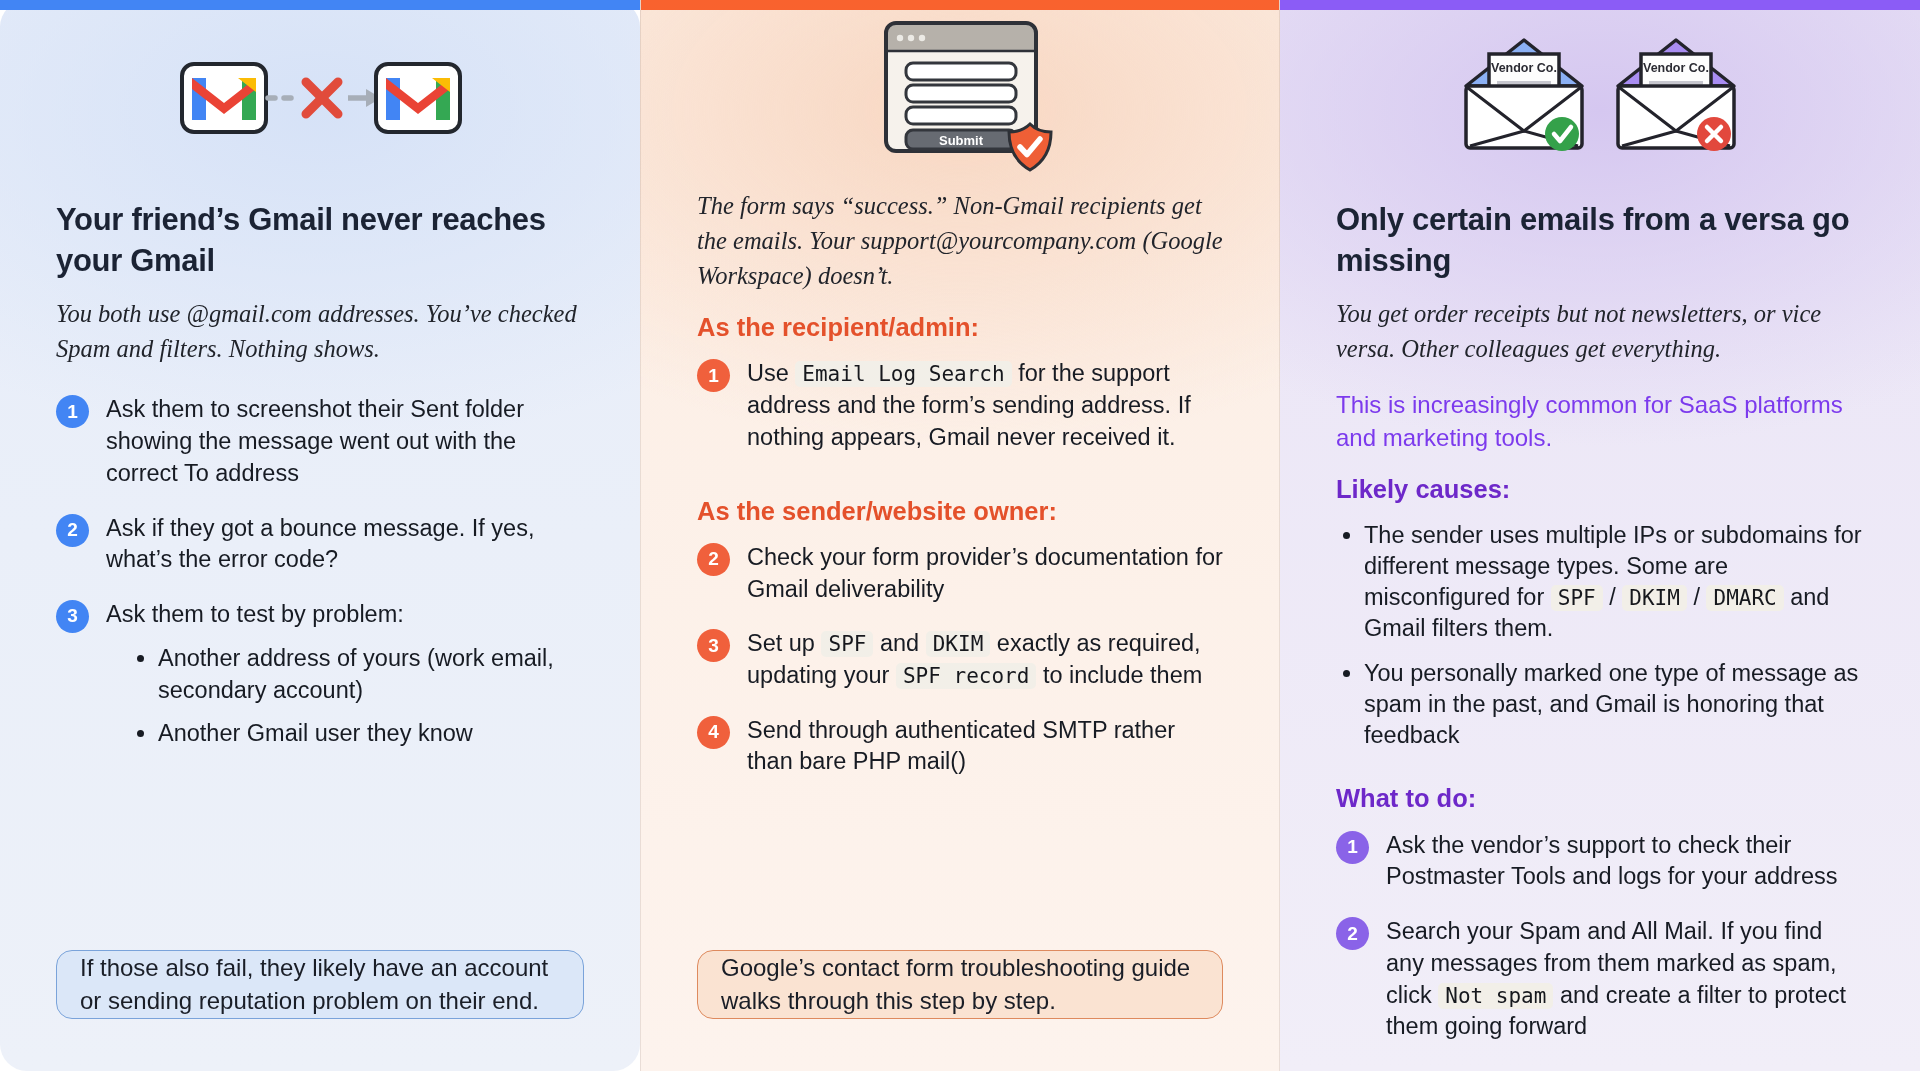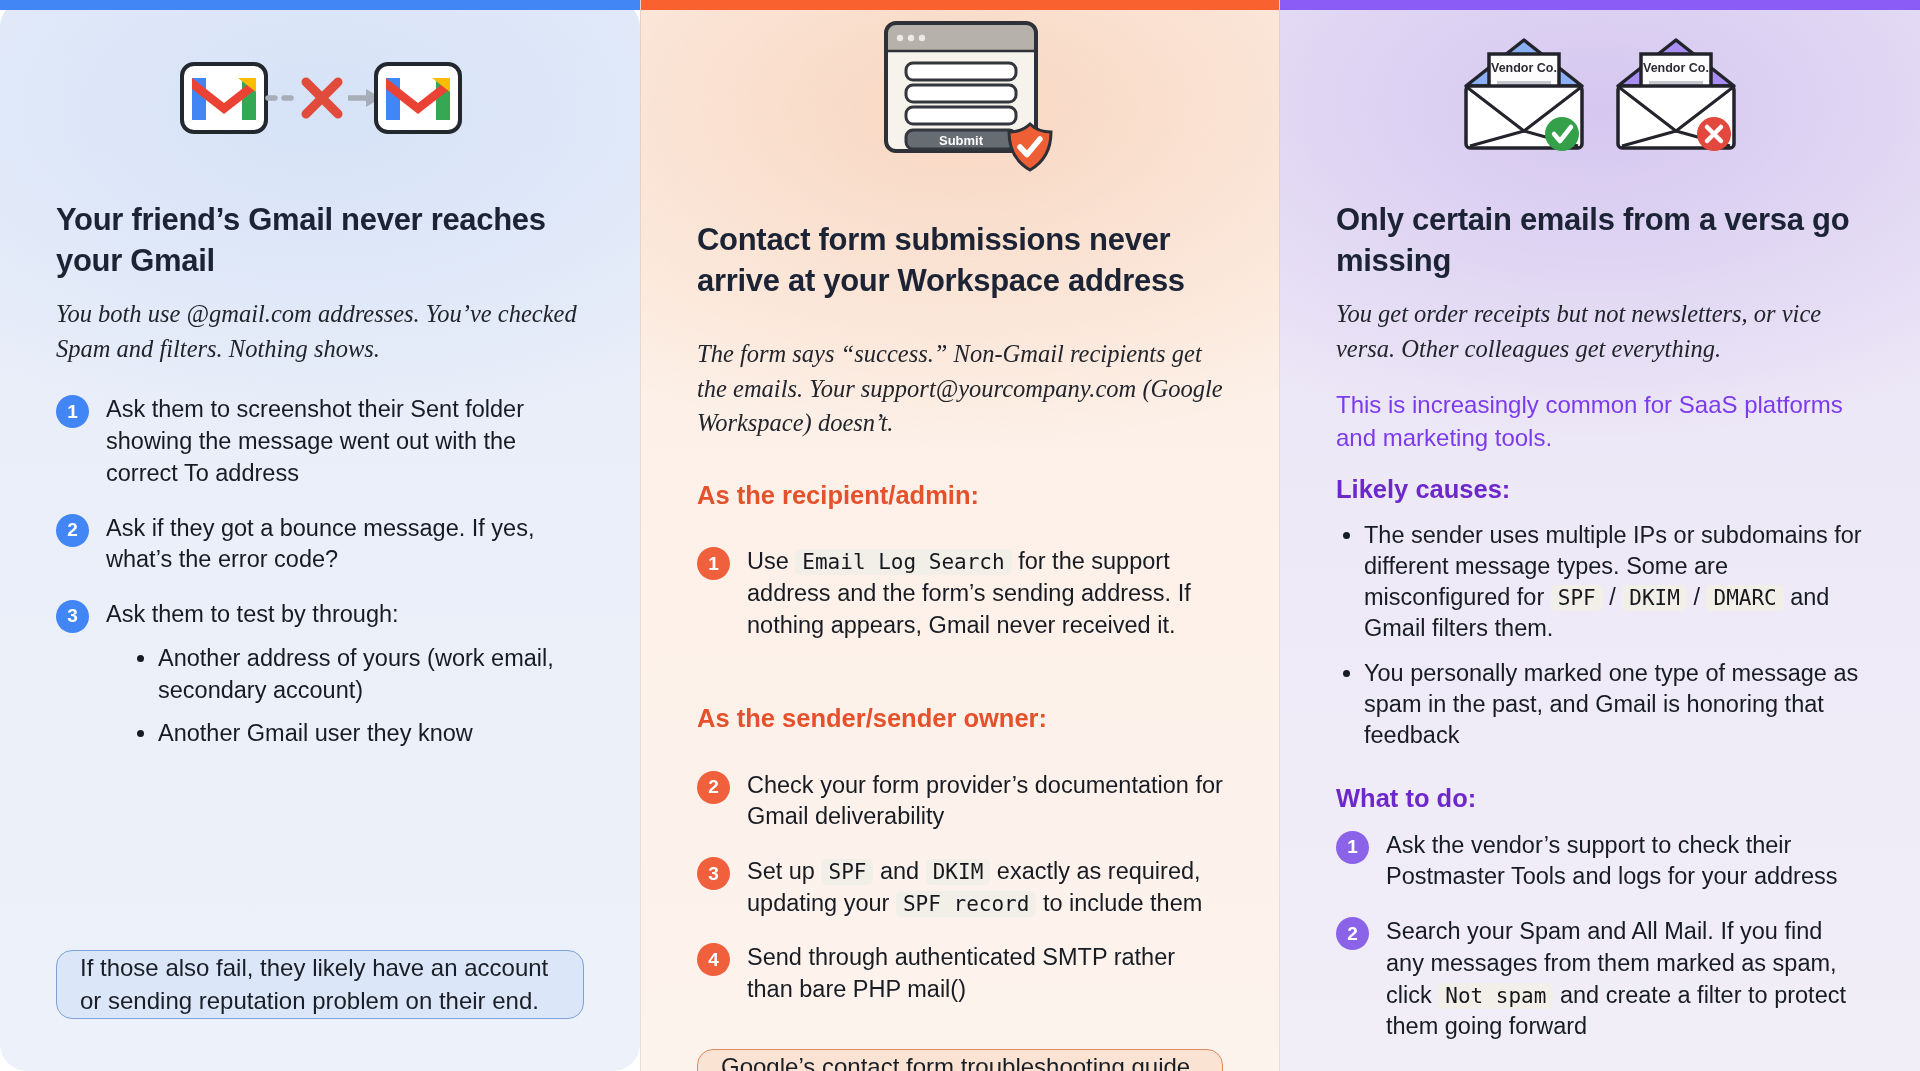--- a/index.html
+++ b/index.html
@@ -17,21 +17,20 @@
       radial-gradient(820px 480px at 50% 110px, #d6e2f7 0%, rgba(214,226,247,0) 70%),
       linear-gradient(180deg,#e7edf9 0%,#edf1f9 100%);
     border-radius: 27px;
   }
   .col-mid{
     background:
       radial-gradient(820px 480px at 50% 110px, #f8d7c2 0%, rgba(248,215,194,0) 70%),
       linear-gradient(180deg,#fceee4 0%,#fdf3ed 100%);
     border-left:1px solid rgba(110,95,85,.14);
     border-right:1px solid rgba(110,95,85,.14);
-    gap:20px;
   }
   .col-right{
     background:
       radial-gradient(820px 480px at 50% 110px, #d5c7f0 0%, rgba(213,199,240,0) 70%),
       linear-gradient(180deg,#eae4f6 0%,#f1eef8 100%);
   }
   .icon-area{height:152px;margin-top:22px;display:flex;align-items:center;justify-content:center;flex:0 0 auto;}
   .col-title{
     margin:26px 0 0;font-size:31px;line-height:1.32;font-weight:700;
     color:#1b2334;letter-spacing:-.3px;
@@ -108,21 +107,21 @@
     <div class="step">
       <span class="step-num" style="background-color: rgb(66, 133, 244);">1</span>
       <span class="step-text">Ask them to screenshot their Sent folder showing the message went out with the correct To address</span>
     </div>
     <div class="step">
       <span class="step-num" style="background-color: rgb(66, 133, 244);">2</span>
       <span class="step-text">Ask if they got a bounce message. If yes, what’s the error code?</span>
     </div>
     <div class="step" style="margin-bottom:10px;">
       <span class="step-num" style="background-color: rgb(66, 133, 244);">3</span>
-      <span class="step-text">Ask them to test by through:</span>
+      <span class="step-text">Ask them to test by problem:</span>
     </div>
     <ul class="sub-bullets">
       <li>Another address of yours (work email, secondary account)</li>
       <li>Another Gmail user they know</li>
     </ul>
   </div>
 
   <div class="callout" style="background-color: rgb(219, 231, 248); border-color: rgb(122, 163, 218);">If those also fail, they likely have an account or sending reputation problem on their end.</div>
 </section>
 
@@ -143,33 +142,32 @@
       <rect x="56" y="88" width="110" height="17" rx="7" fill="#ffffff" stroke="#33363c" stroke-width="3"></rect>
       <rect x="56" y="111" width="110" height="19" rx="7" fill="#676b72" stroke="#33363c" stroke-width="3"></rect>
       <text x="111" y="125.5" text-anchor="middle" font-size="13" font-weight="600" fill="#ffffff">Submit</text>
       <g transform="translate(158,104)">
         <path d="M22,1 C27,6 35,9 43,9 C43,26 36,39 22,47 C8,39 1,26 1,9 C9,9 17,6 22,1 Z" fill="#ef5f36" stroke="#2d3036" stroke-width="3"></path>
         <path d="M12,24 L19,31.5 L32,16" fill="none" stroke="#ffffff" stroke-width="5.5" stroke-linecap="round" stroke-linejoin="round"></path>
       </g>
     </svg>
   </div>
 
-  <h2 class="col-title">Contact form submissions never arrive at your Workspace address</h2>
   <p class="intro">The form says “success.” Non-Gmail recipients get the emails. Your support@yourcompany.com (Google Workspace) doesn’t.</p>
 
   <h3 class="section-heading" style="color: rgb(228, 81, 43);">As the recipient/admin:</h3>
 
   <div class="steps mid-steps">
     <div class="step">
       <span class="step-num" style="background-color: rgb(240, 96, 60);">1</span>
       <span class="step-text">Use <code class="inline-code">Email Log Search</code> for the support address and the form’s sending address. If nothing appears, Gmail never received it.</span>
     </div>
   </div>
 
-  <h3 class="section-heading" style="color: rgb(228, 81, 43);">As the sender/sender owner:</h3>
+  <h3 class="section-heading" style="color: rgb(228, 81, 43);">As the sender/website owner:</h3>
 
   <div class="steps mid-steps">
     <div class="step">
       <span class="step-num" style="background-color: rgb(240, 96, 60);">2</span>
       <span class="step-text">Check your form provider’s documentation for Gmail deliverability</span>
     </div>
     <div class="step">
       <span class="step-num" style="background-color: rgb(240, 96, 60);">3</span>
       <span class="step-text">Set up <code class="inline-code">SPF</code> and <code class="inline-code">DKIM</code> exactly as required, updating your <code class="inline-code">SPF record</code> to include them</span>
     </div>

